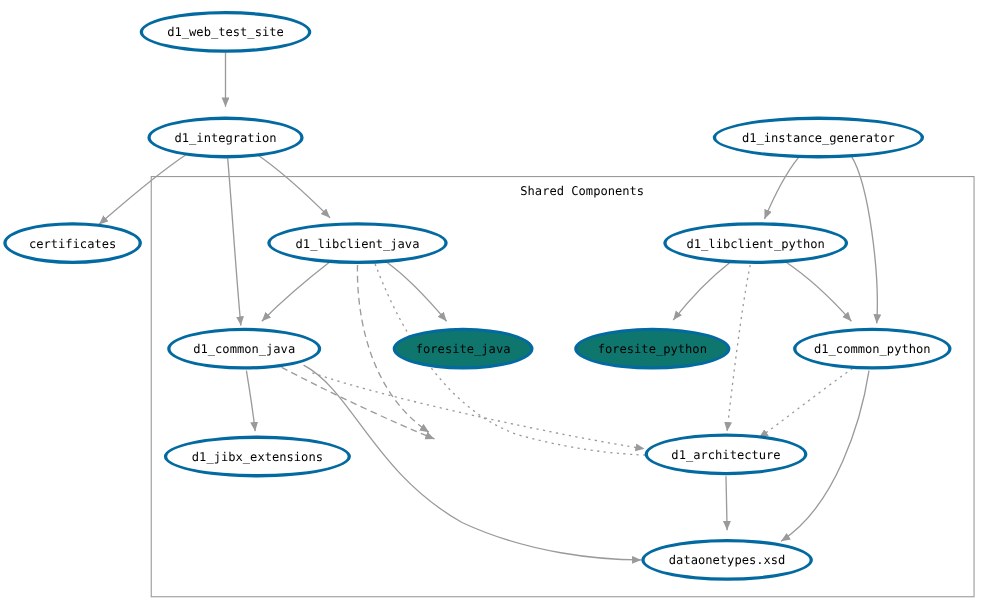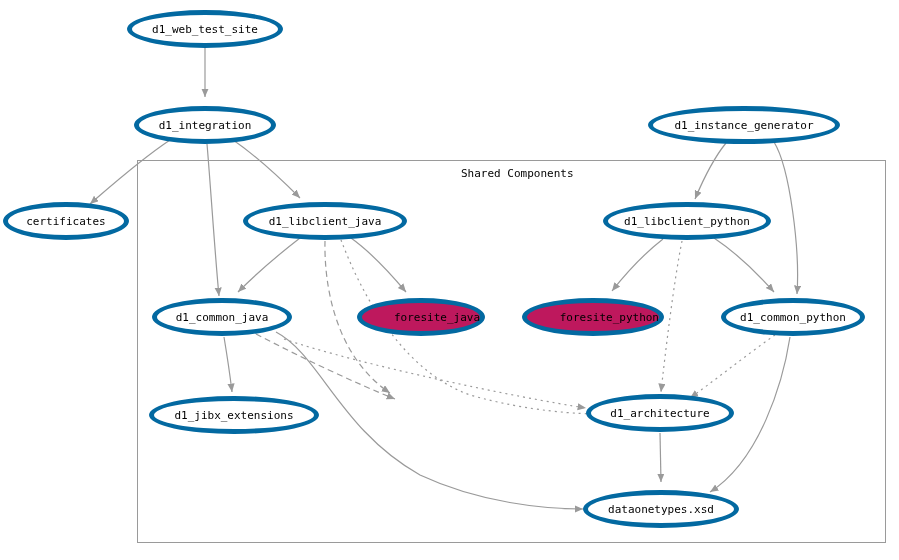--- a/index.html
+++ b/index.html
@@ -22,31 +22,30 @@
     width: 899px;
     height: 560px;
   }
   .node {
     position: absolute;
     display: flex;
     align-items: center;
     justify-content: center;
     box-sizing: border-box;
     border-radius: 50%;
-    border: 5px solid #0369a1;
+    border: 3px solid #0369a1;
     background: #ffffff;
     color: #000000;
     font-size: 11px;
     font-family: "DejaVu Sans Mono", "Liberation Mono", monospace;
     white-space: nowrap;
     letter-spacing: 0px;
   }
   .node.filled {
-    background: #be185d;
-    justify-content: flex-end;
+    background: #0f766e;
   }
   .cluster {
     position: absolute;
     box-sizing: border-box;
     border: 1px solid #9a9a9a;
     background: transparent;
   }
   .cluster-label {
     position: absolute;
     font-size: 11px;
@@ -54,21 +53,21 @@
     font-family: "DejaVu Sans Mono", "Liberation Mono", monospace;
     white-space: nowrap;
   }
 </style>
 </head>
 <body>
 
 <div id="stage">
 
   <div class="cluster" style="left:137px; top:160px; width:749px; height:383px;"></div>
-  <div class="cluster-label" style="left:461px; top:167px;">Shared Components</div>
+  <div class="cluster-label" style="left:473px; top:167px;">Shared Components</div>
 
   <svg id="edges" viewBox="0 0 899 560">
     <defs>
       <marker id="arrow" markerWidth="9" markerHeight="9" refX="7" refY="3" orient="auto" markerUnits="strokeWidth">
         <path d="M0,0 L7,3 L0,6 z" fill="#9a9a9a"></path>
       </marker>
     </defs>
     <g fill="none" stroke="#9a9a9a" stroke-width="1.2" marker-end="url(#arrow)">
       <path d="M205,48 L205,97"></path>
       <path d="M170,140 C140,160 112,185 90,204"></path>

